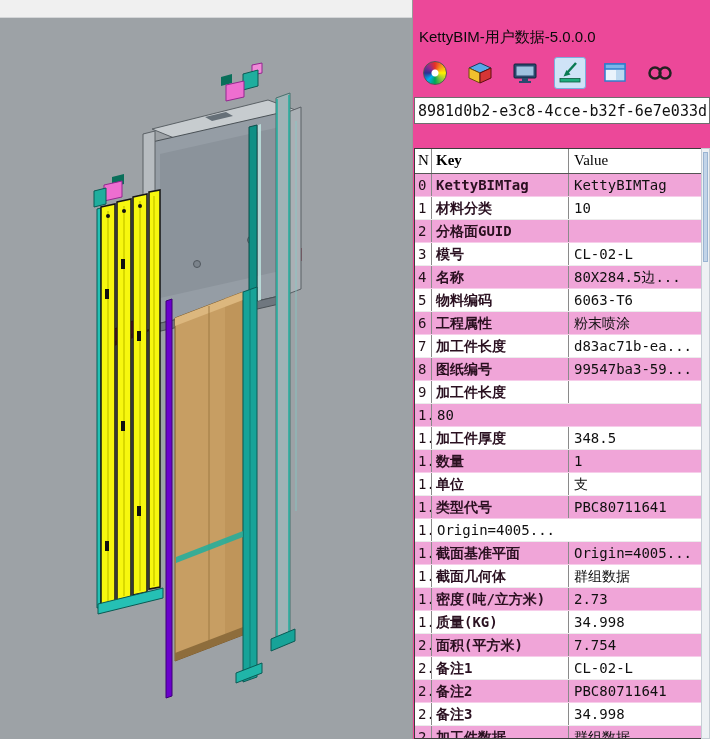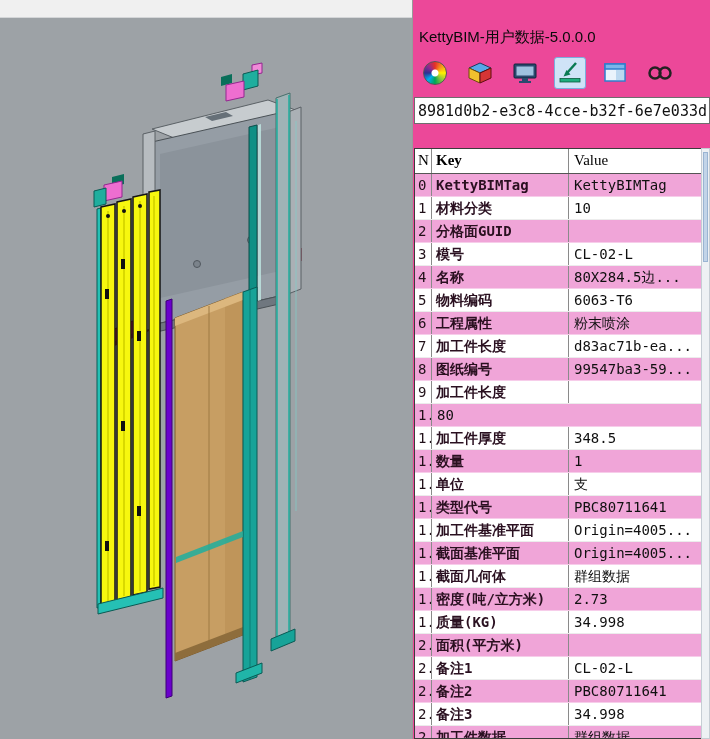--- a/index.html
+++ b/index.html
@@ -284,21 +284,20 @@
           </div>
 
           <div class="t-row row-pink">
             <div class="c-n">1.</div>
             <div class="c-key">类型代号</div>
             <div class="c-value">PBC80711641</div>
           </div>
 
           <div class="t-row row-white">
             <div class="c-n">1.</div>
-            <div class="c-key">加工件基准平面</div>
             <div class="c-value">Origin=4005...</div>
           </div>
 
           <div class="t-row row-pink">
             <div class="c-n">1.</div>
             <div class="c-key">截面基准平面</div>
             <div class="c-value">Origin=4005...</div>
           </div>
 
           <div class="t-row row-white">
@@ -315,20 +314,21 @@
 
           <div class="t-row row-white">
             <div class="c-n">1.</div>
             <div class="c-key">质量(KG)</div>
             <div class="c-value">34.998</div>
           </div>
 
           <div class="t-row row-pink">
             <div class="c-n">2.</div>
             <div class="c-key">面积(平方米)</div>
+            <div class="c-value">7.754</div>
           </div>
 
           <div class="t-row row-white">
             <div class="c-n">2.</div>
             <div class="c-key">备注1</div>
             <div class="c-value">CL-02-L</div>
           </div>
 
           <div class="t-row row-pink">
             <div class="c-n">2.</div>

